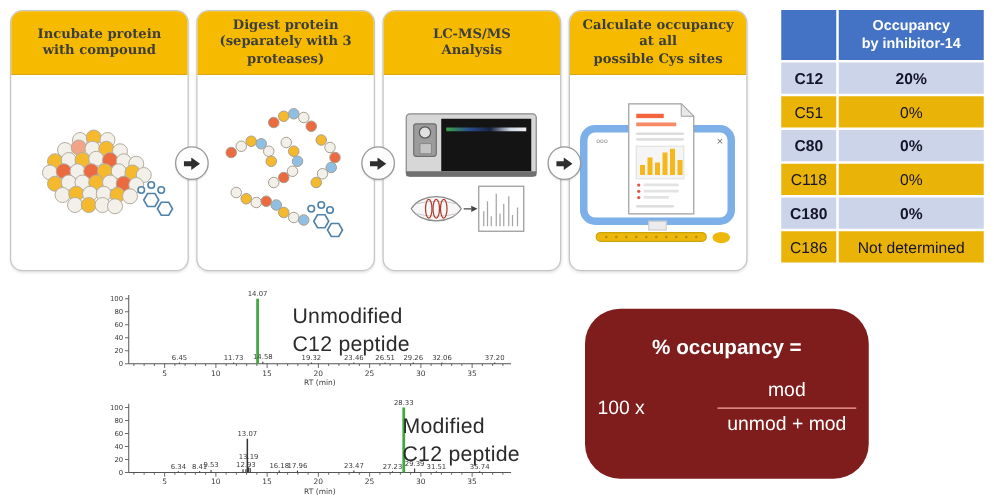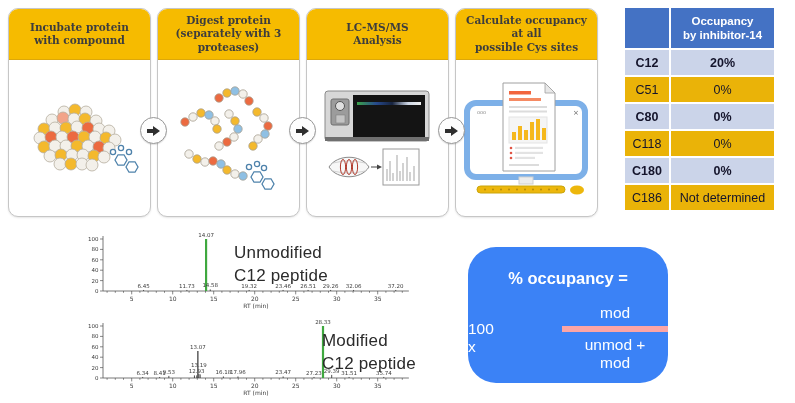--- a/index.html
+++ b/index.html
@@ -16,42 +16,42 @@
         text-align:center;font-family:"DejaVu Serif",serif;font-weight:bold;font-size:10.5px;
         line-height:1.28;color:#3d3d3d;white-space:pre-line;padding:0 4px;}
   .card-body{height:156px;display:flex;align-items:center;justify-content:center;}
 
   
   .step-arrow{position:absolute;top:117px;width:25px;height:25px;border-radius:50%;
         background:#fdfdfd;border:1px solid #989898;display:flex;align-items:center;
         justify-content:center;z-index:5;box-shadow:0 1px 1px rgba(0,0,0,.12);}
 
   
-  .occ-table{position:absolute;left:625px;top:8px;width:149px;display:grid;
+  .occ-table{position:absolute;left:625px;top:8px;width:162px;display:grid;
         grid-template-columns:44px 1fr;gap:2px;}
   .occ-cell{display:flex;align-items:center;justify-content:center;font-size:12.5px;color:#14142b;}
   .occ-head{height:40px;background:#4472C4;color:#fff;font-weight:bold;font-size:11.5px;
         text-align:center;line-height:1.25;}
   .occ-row{height:25px;}
   .band-a{background:#CBD4E9;font-weight:bold;}
   .band-b{background:#eab308;}
 
   
   .chrom{position:absolute;left:85px;}
   .chrom-label{position:absolute;font-size:17px;color:#2b2b2b;line-height:1.38;
         white-space:pre-line;letter-spacing:.2px;}
 
   
-  .formula-box{position:absolute;left:468px;top:247px;width:200px;height:136px;
-        background:#3b82f6;border-radius:28px;color:#fff;}
+  .formula-box{position:absolute;left:468px;top:247px;width:227px;height:136px;
+        background:#7f1d1d;border-radius:28px;color:#fff;}
   .formula-title{text-align:center;margin-top:22px;font-weight:bold;font-size:16.5px;}
   .formula-row{display:flex;align-items:center;justify-content:center;margin-top:16px;font-size:15.5px;gap:48px;}
   .frac{display:inline-block;text-align:center;margin-left:10px;}
   .frac .num{padding:0 12px 4px;}
-  .frac .den{border-top:6px solid #fca5a5;padding:4px 8px 0;}
+  .frac .den{border-top:1px solid #fca5a5;padding:4px 8px 0;}
 </style>
 </head>
 <body>
 
 <div class="slide">
 
   <div class="card" style="left:8px">
     <div class="card-header">Incubate protein
 with compound</div>
     <div class="card-body">

